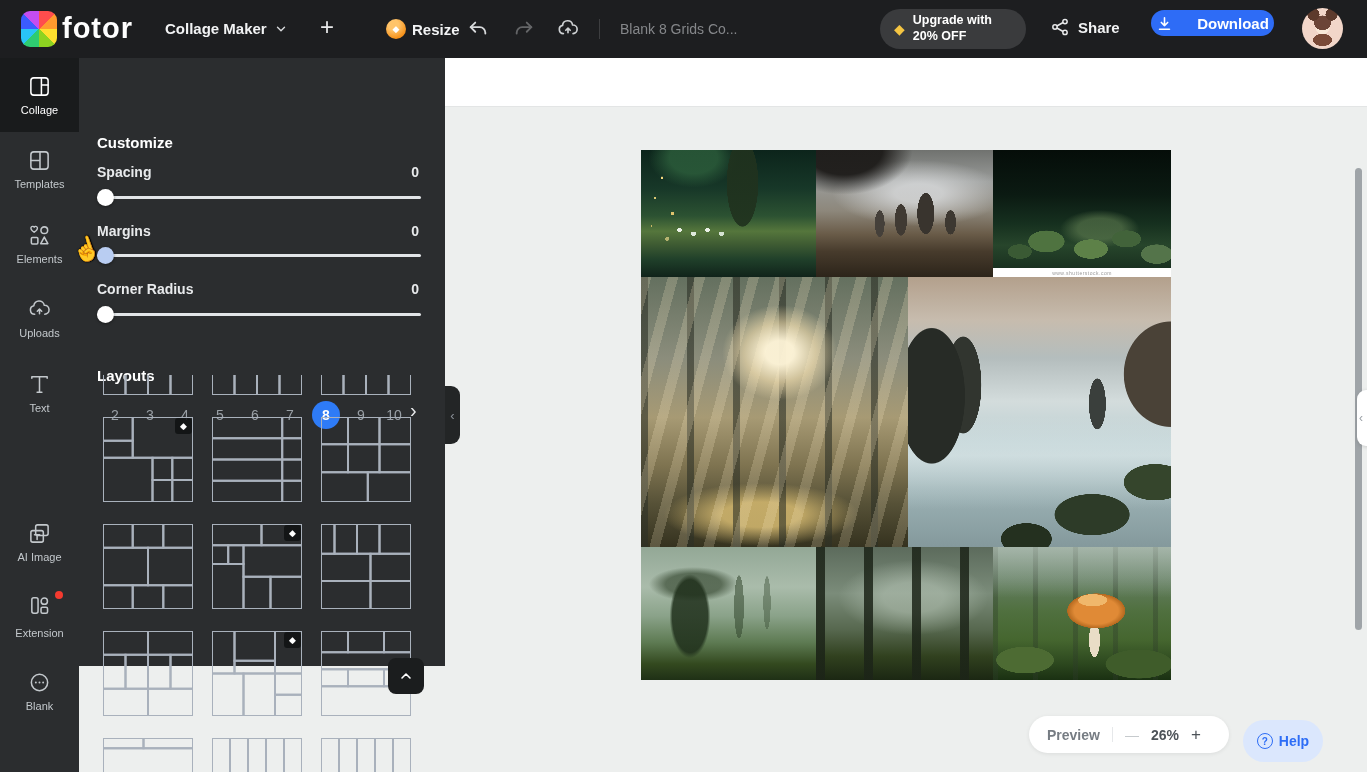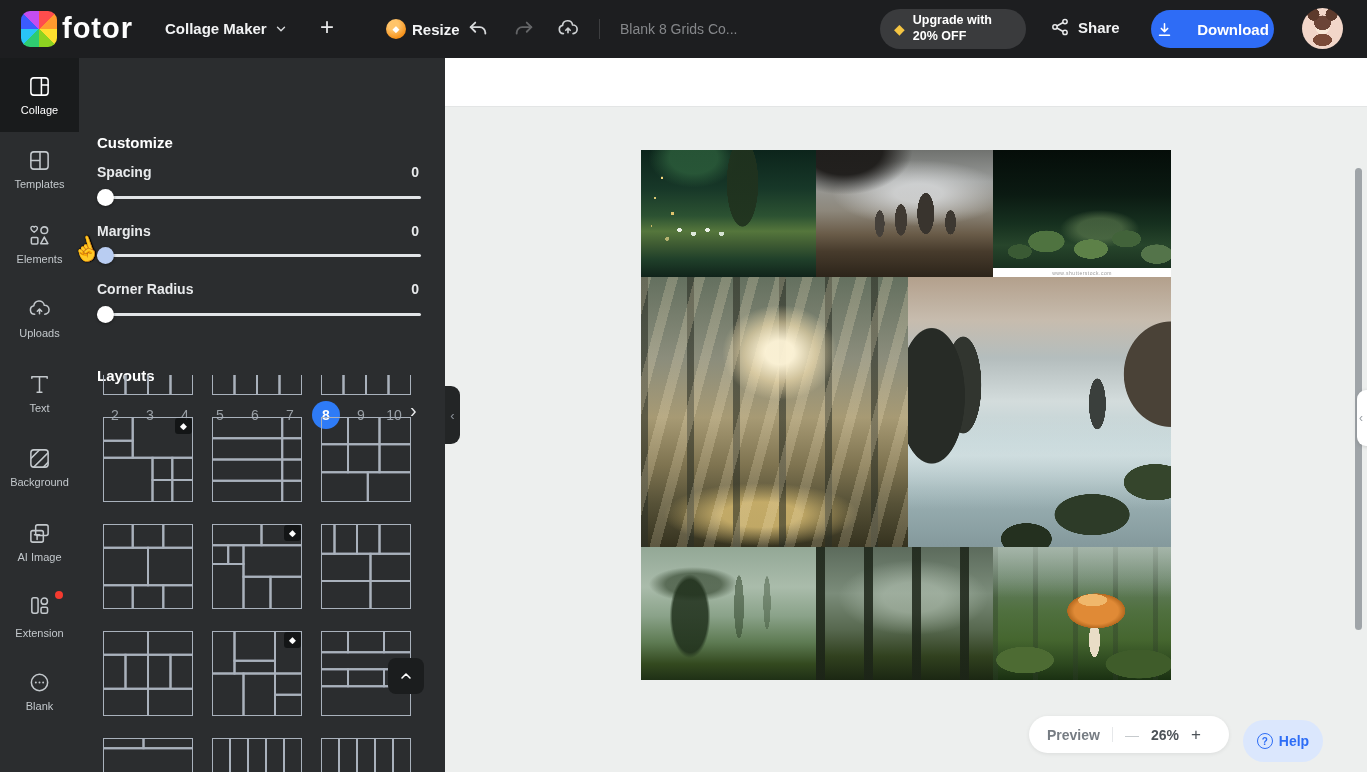--- a/index.html
+++ b/index.html
@@ -21,42 +21,42 @@
   .resize-label { position:absolute; left:412px; top:21px; font-size:15px; font-weight:700; color:#f2f3f4; }
   .tb-ic { position:absolute; top:18px; width:22px; height:22px; }
   .tb-divider { position:absolute; left:599px; top:19px; width:1px; height:20px; background:#3d3e40; }
   .doc-title { position:absolute; left:620px; top:21px; width:140px; font-size:14px; color:#85878a; white-space:nowrap; overflow:hidden; }
   .upgrade-pill { position:absolute; left:880px; top:9px; width:146px; height:40px; border-radius:20px; background:#3a3b3d;
     display:flex; align-items:center; padding-left:14px; gap:8px; }
   .upgrade-diamond { color:#f5c542; font-size:14px; line-height:1; }
   .upgrade-text { color:#fff; font-size:12.5px; font-weight:700; line-height:1.25; }
   .share-wrap { position:absolute; left:1050px; top:17px; display:flex; align-items:center; gap:8px; }
   .share-label { color:#f2f3f4; font-size:15px; font-weight:700; }
-  .download-btn { position:absolute; left:1151px; top:10px; width:123px; height:38px; border-radius:19px; background:#2e6cf6; border:none;
+  .download-btn { position:absolute; left:1151px; top:10px; width:123px; height:26px; border-radius:19px; background:#2e6cf6; border:none;
     display:flex; align-items:center; justify-content:center; gap:24px; color:#fff; font-size:15px; font-weight:700; font-family:inherit; }
   .avatar { position:absolute; left:1302px; top:8px; width:41px; height:41px; border-radius:50%;
     background:
       radial-gradient(10px 10px at 28% 16%, #5d3a2c 60%, transparent 61%),
       radial-gradient(10px 10px at 72% 16%, #5d3a2c 60%, transparent 61%),
       radial-gradient(14px 12px at 50% 36%, #6b4437 60%, transparent 61%),
       radial-gradient(11px 11px at 50% 48%, #f8e8d8 60%, transparent 61%),
       radial-gradient(16px 10px at 50% 78%, #7a4a38 60%, transparent 61%),
       radial-gradient(circle, #f2d6c9 0 100%); }
 
   
   .sidebar { position:absolute; left:0; top:58px; width:79px; height:714px; background:#2b2d2f; z-index:40; }
   .side-item { position:absolute; left:0; width:79px; height:74px; display:flex; flex-direction:column; align-items:center; justify-content:center; gap:6px; cursor:pointer; }
   .side-item.active { background:#191b1c; }
   .side-item .lbl { font-size:11px; color:#c3c8cc; }
   .side-item.active .lbl { color:#fff; }
   .side-item svg { display:block; }
   .red-dot { position:absolute; left:55px; top:11px; width:8px; height:8px; border-radius:50%; background:#f43a2f; }
 
   
-  .panel { position:absolute; left:79px; top:58px; width:366px; height:714px; background:#2b2d2f; z-index:30; }
+  .panel { position:absolute; left:79px; top:58px; width:366px; height:608px; background:#2b2d2f; z-index:30; }
   .p-title { position:absolute; left:18px; font-size:15px; font-weight:700; color:#fff; }
   .slider-label { position:absolute; left:18px; font-size:14px; font-weight:600; color:#e8eaec; }
   .slider-value { position:absolute; right:26px; font-size:14px; font-weight:600; color:#e8eaec; }
   .slider-track { position:absolute; left:18px; width:324px; height:3px; border-radius:2px; background:#e2e5e8; cursor:pointer; }
   .slider-knob { position:absolute; left:0; top:-7px; width:17px; height:17px; border-radius:50%; box-shadow:0 1px 3px rgba(0,0,0,.4); }
   .count-num { position:absolute; top:343px; width:28px; height:28px; display:flex; align-items:center; justify-content:center;
     font-size:14px; color:#9aa0a6; cursor:pointer; border-radius:50%; }
   .count-num.selected { background:#2e7bf6; color:#fff; font-weight:700; }
   .counts-clip { position:absolute; left:325px; top:338px; width:18px; height:36px; background:#2b2d2f; }
   .counts-chev { position:absolute; left:331px; top:341px; font-size:20px; color:#e8eaec; cursor:pointer; }
@@ -262,36 +262,20 @@
                  <span class="lbl">Elements</span>
       </div>
       <div class="side-item" style="top: 298px;">
         <span>
           <svg width="23" height="23" viewBox="0 0 24 24">
             <path d="M4 5.5V4h16v1.5M12 4v16M9.5 20h5" fill="none" stroke="#c3c8cc" stroke-width="1.6" stroke-linecap="round" stroke-linejoin="round"></path>
           </svg>
         </span>
                  <span class="lbl">Text</span>
       </div>
-      <div class="side-item" style="top: 372.5px;">
-        <span>
-          <svg width="23" height="23" viewBox="0 0 24 24">
-            <defs>
-              <clipPath id="bgc">
-                <rect x="3" y="3" width="18" height="18" rx="3"></rect>
-              </clipPath>
-            </defs>
-            <rect x="3" y="3" width="18" height="18" rx="3" fill="none" stroke="#c3c8cc" stroke-width="1.6" stroke-linecap="round" stroke-linejoin="round"></rect>
-            <g clip-path="url(#bgc)">
-              <path d="M1 14 14 1M5 22 22 5M13 24 24 13" fill="none" stroke="#c3c8cc" stroke-width="1.6" stroke-linecap="round" stroke-linejoin="round"></path>
-            </g>
-          </svg>
-        </span>
-                 <span class="lbl">Background</span>
-      </div>
       <div class="side-item" style="top: 447px;">
         <span>
           <svg width="23" height="23" viewBox="0 0 24 24">
             <rect x="8" y="3" width="13" height="11" rx="2" fill="none" stroke="#c3c8cc" stroke-width="1.6" stroke-linecap="round" stroke-linejoin="round"></rect>
             <rect x="3" y="9" width="13" height="12" rx="2" fill="none" stroke="#c3c8cc" stroke-width="1.6" stroke-linecap="round" stroke-linejoin="round"></rect>
             <path d="M6.8 13.3h5.4M9.5 13.3v5" fill="none" stroke="#c3c8cc" stroke-width="1.6" stroke-linecap="round" stroke-linejoin="round"></path>
           </svg>
         </span>
                  <span class="lbl">AI Image</span>
       </div>

